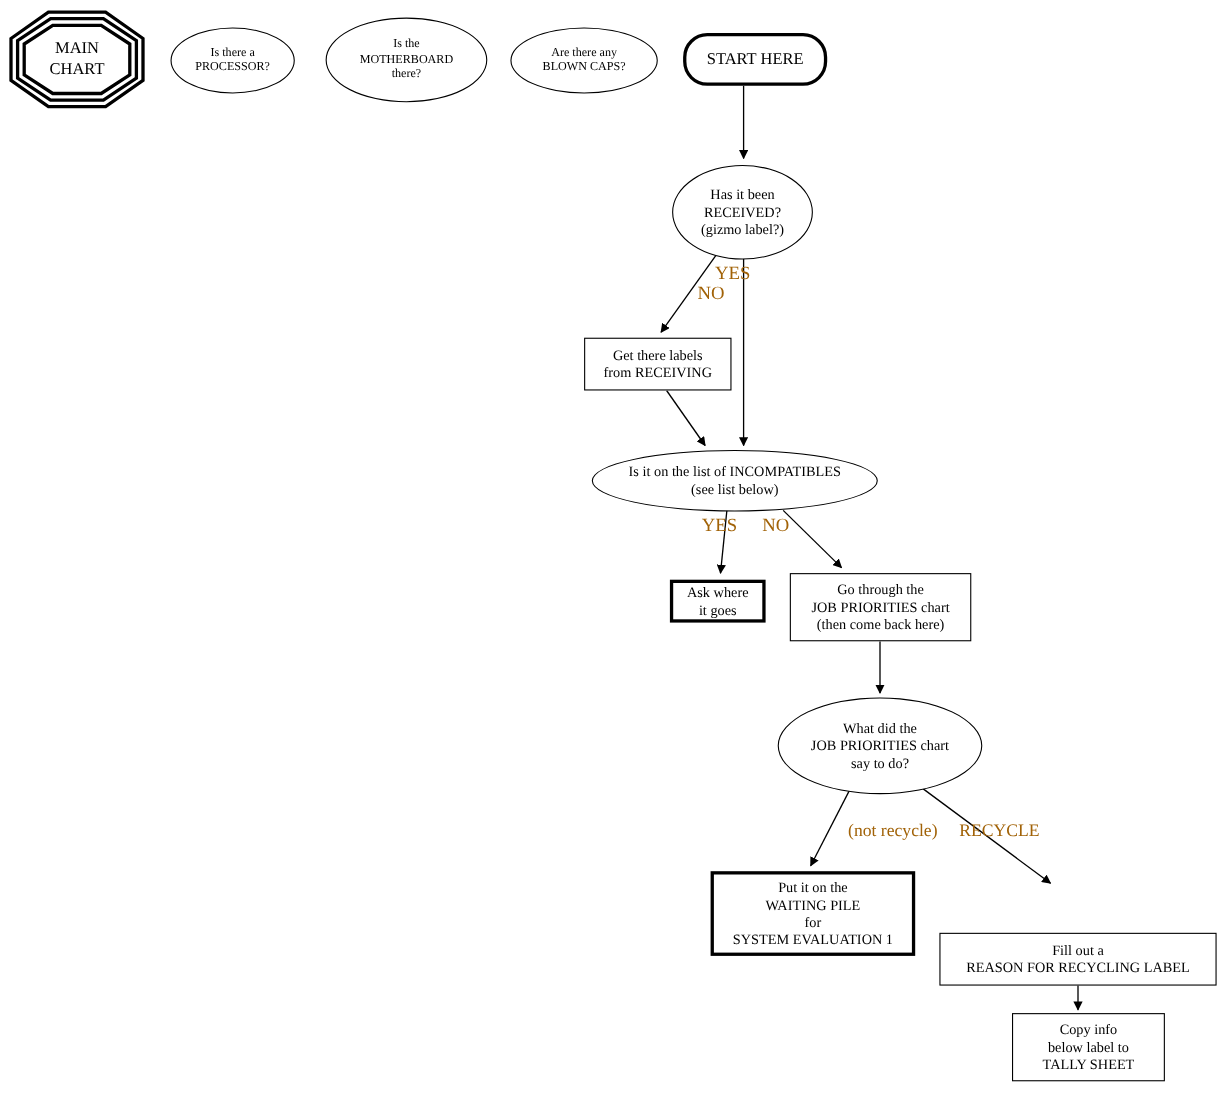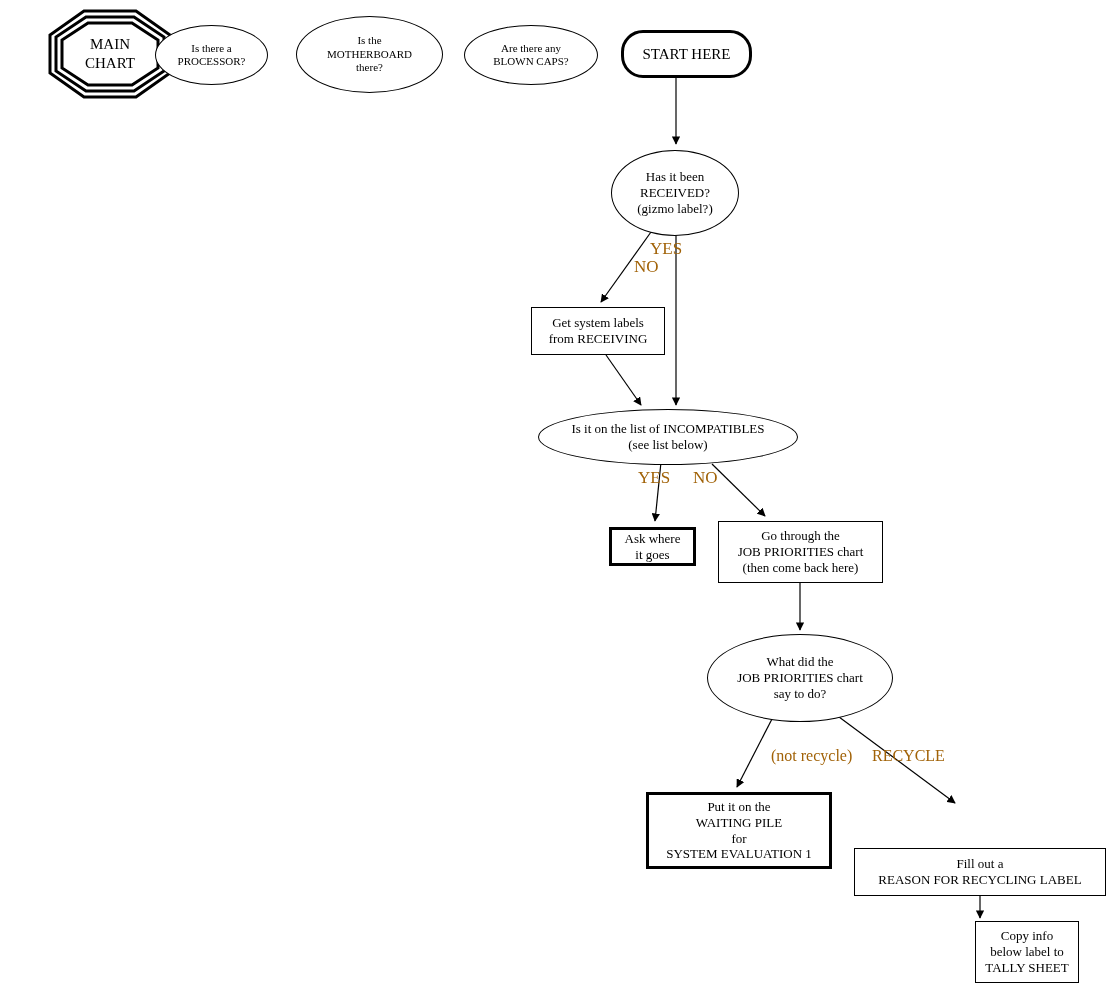--- a/index.html
+++ b/index.html
@@ -59,21 +59,20 @@
     white-space: nowrap;
     color: #a16207;
   }
   
   #main-chart-badge {
     position: absolute;
     left: 8px;
     top: 9px;
     width: 124px;
     height: 90px;
-    margin-left: 40px;
   }
   #main-chart-badge .oct-text {
     position: absolute;
     left: 0;
     top: 0;
     width: 124px;
     height: 90px;
     display: flex;
     align-items: center;
     justify-content: center;
@@ -168,21 +167,21 @@
       <div>RECEIVED?</div>
       <div>(gizmo label?)</div>
     </div>
   </div>
 
   <div class="edge-label fs17" style="left:650px; top:239px;">YES</div>
   <div class="edge-label fs17" style="left:634px; top:257px;">NO</div>
 
   <div class="node box-thin fs13" style="left:531px; top:307px; width:134px; height:48px;">
     <div class="lines">
-      <div>Get system labels</div>
+      <div>Get there labels</div>
       <div>from RECEIVING</div>
     </div>
   </div>
 
   <div class="node ellipse fs13" style="left:538px; top:409px; width:260px; height:56px;">
     <div class="lines">
       <div>Is it on the list of INCOMPATIBLES</div>
       <div>(see list below)</div>
     </div>
   </div>
@@ -225,21 +224,21 @@
     </div>
   </div>
 
   <div class="node box-thin fs13" style="left:854px; top:848px; width:252px; height:48px;">
     <div class="lines">
       <div>Fill out a</div>
       <div>REASON FOR RECYCLING LABEL</div>
     </div>
   </div>
 
-  <div class="node box-thin fs13" style="left:975px; top:921px; width:104px; height:62px;">
+  <div class="node box-thin fs13" style="left:920px; top:921px; width:139px; height:62px;">
     <div class="lines">
       <div>Copy info</div>
       <div>below label to</div>
       <div>TALLY SHEET</div>
     </div>
   </div>
 
 </div>
 
 </body></html>

